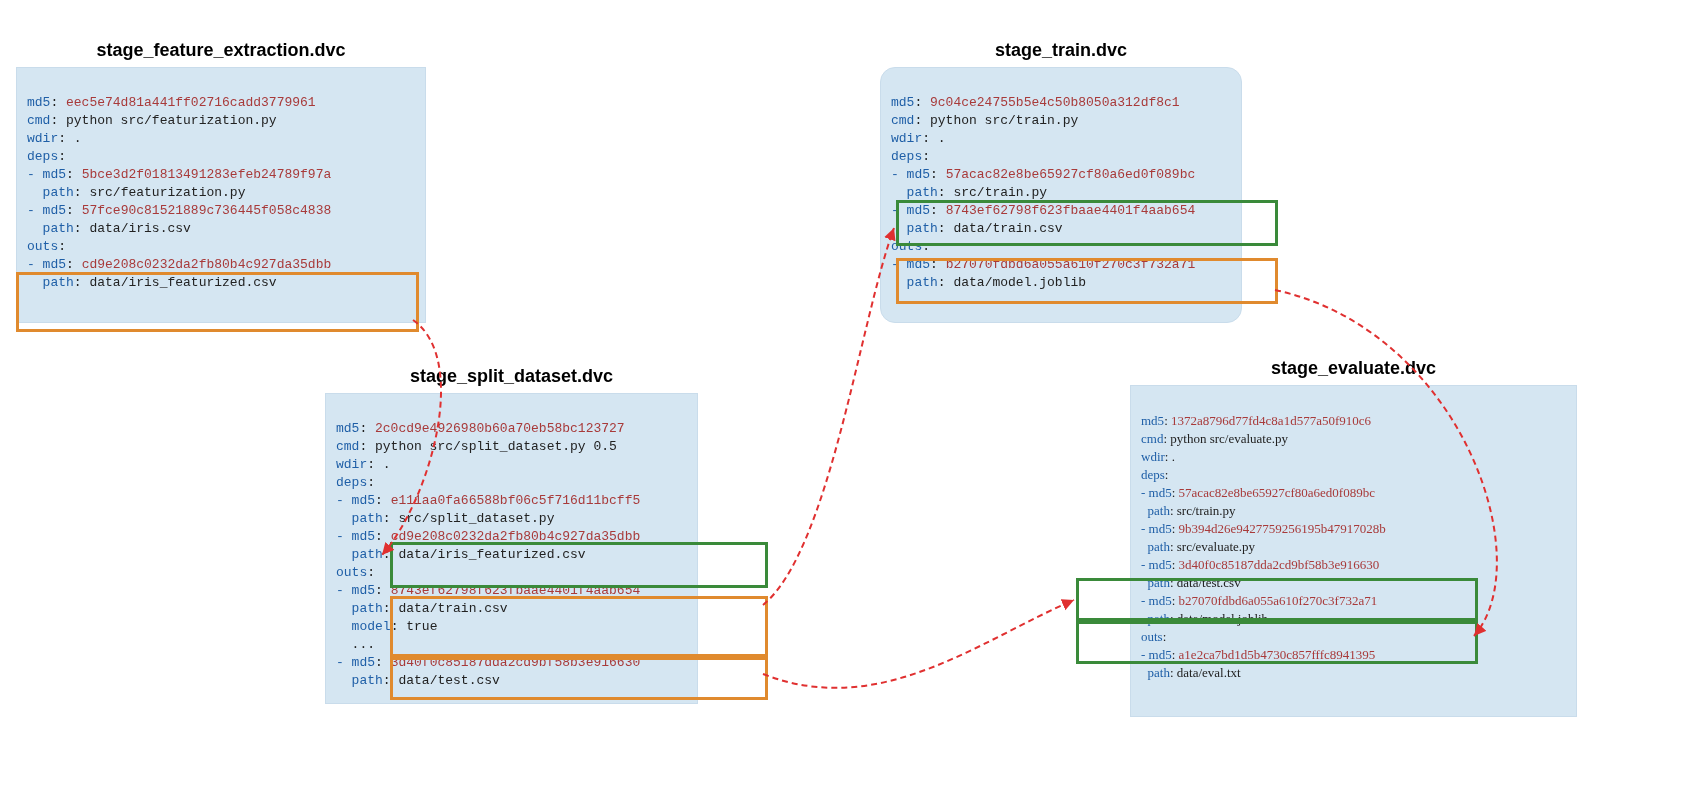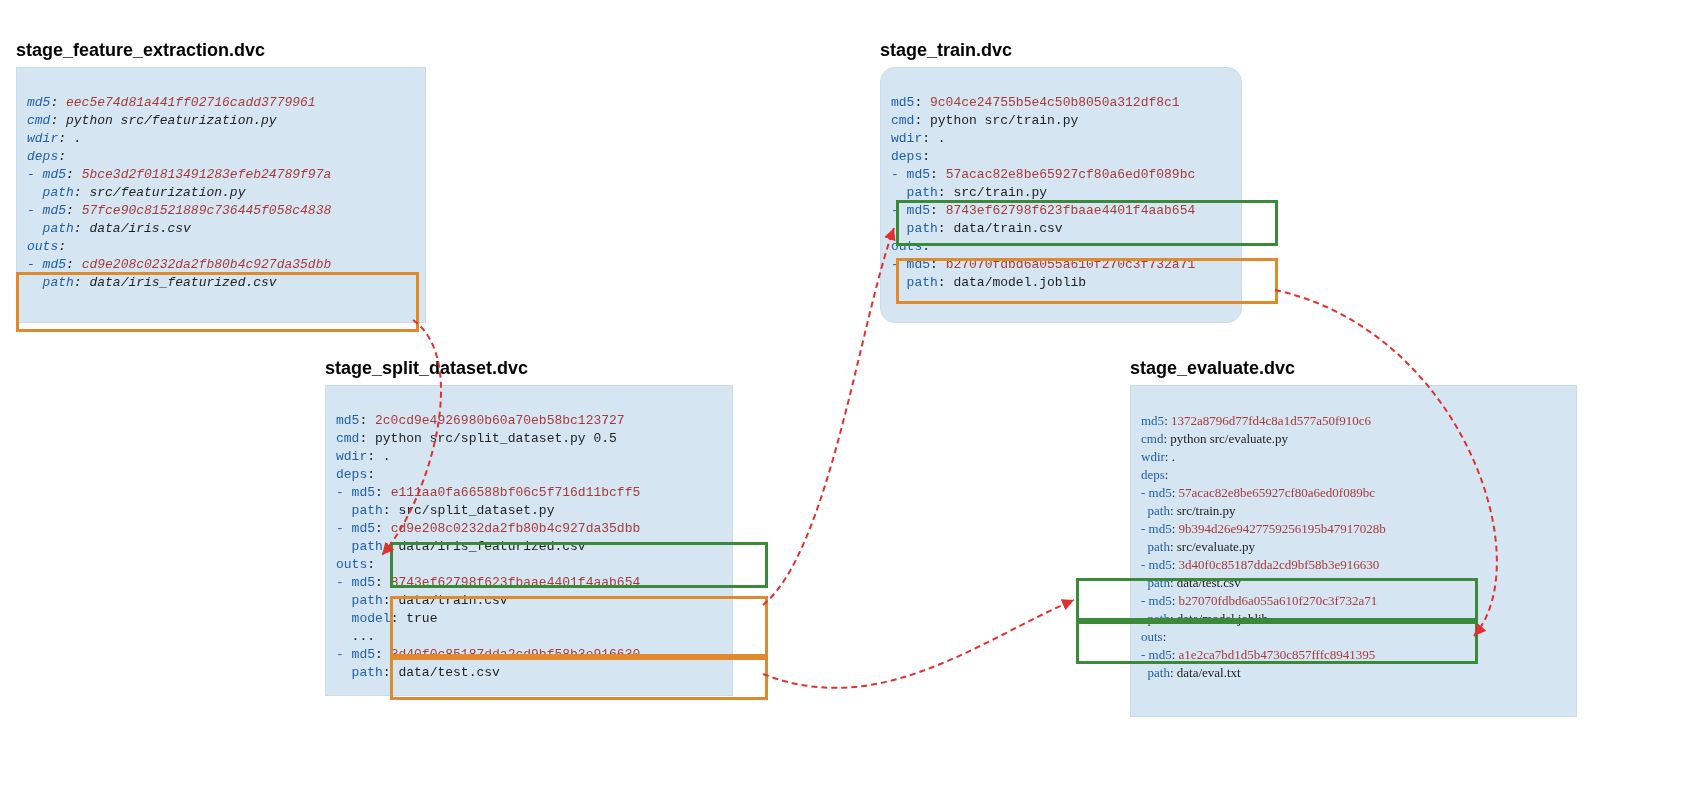--- a/index.html
+++ b/index.html
@@ -14,20 +14,21 @@
     overflow: hidden;
   }
   .stage {
     position: absolute;
   }
   .stage-title {
     font-family: "Helvetica Neue", Arial, sans-serif;
     font-weight: 700;
     font-size: 18px;
     color: #000;
+    text-align: center;
     margin-bottom: 6px;
   }
   .code-box {
     background: #d5e6f2;
     border: 1px solid #c9dceb;
     padding: 8px 10px;
     line-height: 18px;
     white-space: pre;
     color: #222;
     position: relative;
@@ -54,36 +55,36 @@
     width: 1704px;
     height: 794px;
     pointer-events: none;
   }
 </style>
 </head>
 <body>
 
 <div class="stage" style="left:16px; top:40px; width:410px;">
   <div class="stage-title">stage_feature_extraction.dvc</div>
-  <div class="code-box" style="height:238px;font-style:italic;">
+  <div class="code-box" style="height:238px;">
 <span class="k">md5</span>: <span class="s">eec5e74d81a441ff02716cadd3779961</span>
 <span class="k">cmd</span>: <span class="p">python src/featurization.py</span>
 <span class="k">wdir</span>: <span class="p">.</span>
 <span class="k">deps</span>:
 <span class="dash">- </span><span class="k">md5</span>: <span class="s">5bce3d2f01813491283efeb24789f97a</span>
   <span class="k">path</span>: <span class="p">src/featurization.py</span>
 <span class="dash">- </span><span class="k">md5</span>: <span class="s">57fce90c81521889c736445f058c4838</span>
   <span class="k">path</span>: <span class="p">data/iris.csv</span>
 <span class="k">outs</span>:
 <span class="dash">- </span><span class="k">md5</span>: <span class="s">cd9e208c0232da2fb80b4c927da35dbb</span>
   <span class="k">path</span>: <span class="p">data/iris_featurized.csv</span>
   </div>
 </div>
 
-<div class="stage" style="left:325px; top:358px; width:408px;">
+<div class="stage" style="left:325px; top:366px; width:373px;">
   <div class="stage-title">stage_split_dataset.dvc</div>
   <div class="code-box" style="height:293px;">
 <span class="k">md5</span>: <span class="s">2c0cd9e4926980b60a70eb58bc123727</span>
 <span class="k">cmd</span>: <span class="p">python src/split_dataset.py 0.5</span>
 <span class="k">wdir</span>: <span class="p">.</span>
 <span class="k">deps</span>:
 <span class="dash">- </span><span class="k">md5</span>: <span class="s">e111aa0fa66588bf06c5f716d11bcff5</span>
   <span class="k">path</span>: <span class="p">src/split_dataset.py</span>
 <span class="dash">- </span><span class="k">md5</span>: <span class="s">cd9e208c0232da2fb80b4c927da35dbb</span>
   <span class="k">path</span>: <span class="p">data/iris_featurized.csv</span>

